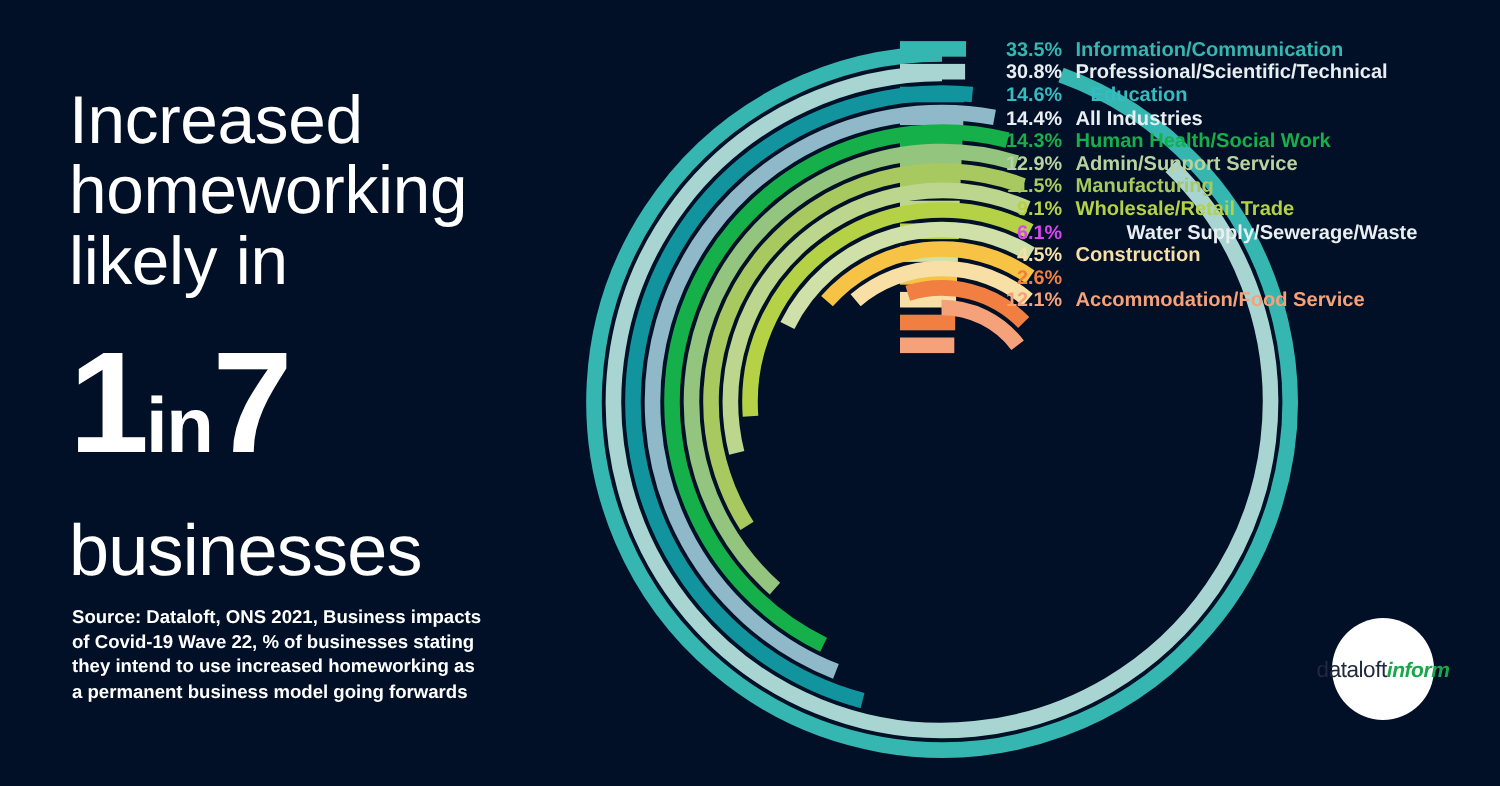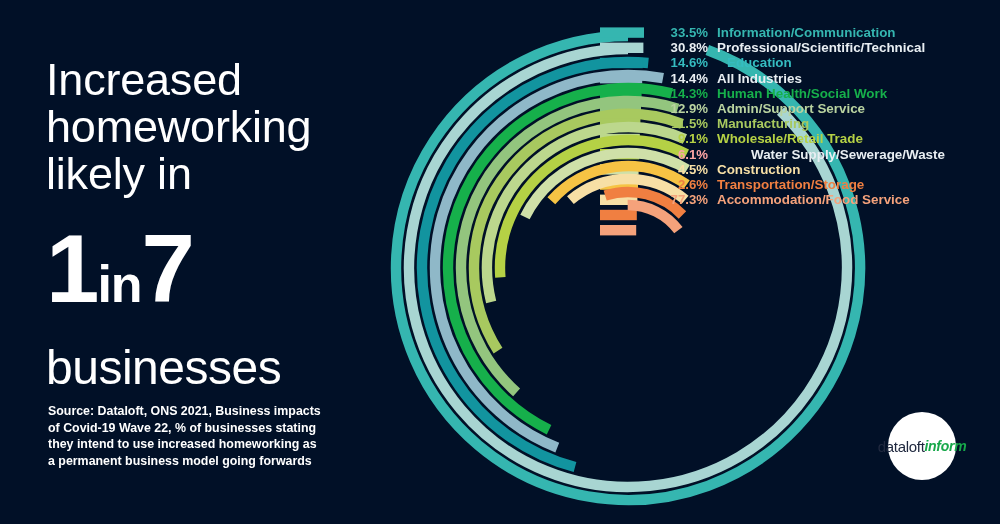--- a/index.html
+++ b/index.html
@@ -143,36 +143,35 @@
         <div class="pct" style="color: rgb(168, 201, 95);">11.5%</div>
         <div class="lbl" style="color: rgb(168, 201, 95);">Manufacturing</div>
       </div>
       <div class="lrow">
         <div class="swatch-slot"></div>
         <div class="pct" style="color: rgb(181, 209, 69);">9.1%</div>
         <div class="lbl" style="color: rgb(181, 209, 69);">Wholesale/Retail Trade</div>
       </div>
       <div class="lrow">
         <div class="swatch-slot"></div>
-        <div class="pct" style="color: #fca5a5;">6.1%</div>
+        <div class="pct" style="color: #d946ef;">6.1%</div>
         <div class="lbl" style="color: rgb(232, 238, 242); margin-left: 43px;">Water Supply/Sewerage/Waste</div>
       </div>
       <div class="lrow">
         <div class="swatch-slot"></div>
         <div class="pct" style="color: rgb(247, 223, 165);">4.5%</div>
         <div class="lbl" style="color: rgb(247, 223, 165);">Construction</div>
       </div>
       <div class="lrow">
         <div class="swatch-slot"></div>
         <div class="pct" style="color: rgb(240, 127, 65);">2.6%</div>
-        <div class="lbl" style="color: rgb(240, 127, 65);">Transportation/Storage</div>
       </div>
       <div class="lrow">
         <div class="swatch-slot"></div>
-        <div class="pct" style="color: rgb(245, 162, 123);">77.3%</div>
+        <div class="pct" style="color: rgb(245, 162, 123);">12.1%</div>
         <div class="lbl" style="color: rgb(245, 162, 123);">Accommodation/Food Service</div>
       </div>
     </div>
 
   <div id="logo">
     <div class="l1">dataloft</div>
     <div class="l2">inform</div>
   </div>
 
 </div>

